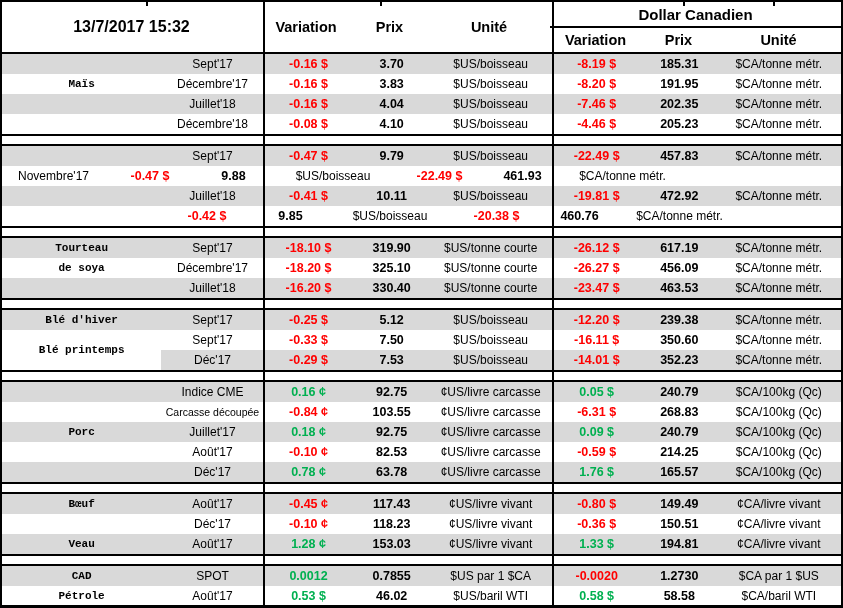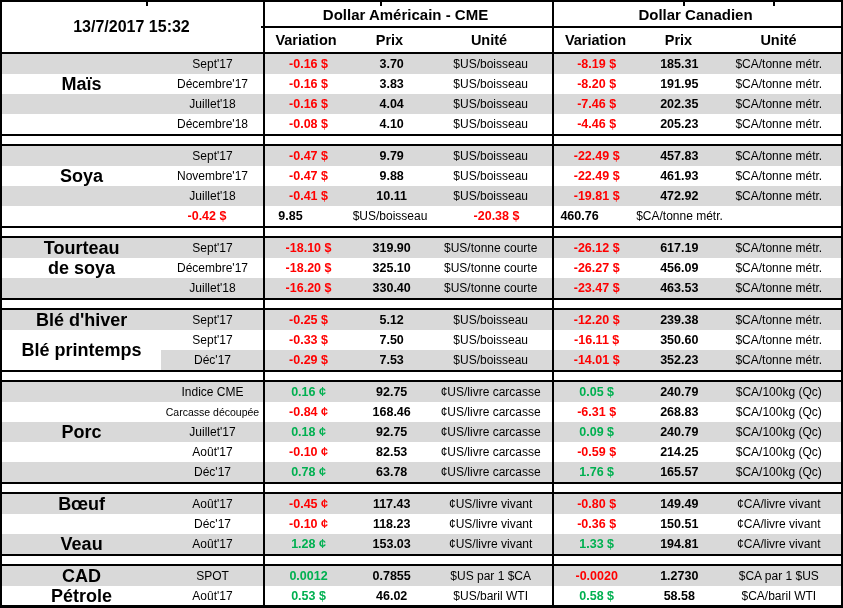--- a/index.html
+++ b/index.html
@@ -27,21 +27,21 @@
   
   .group{background:#fff;}
   .gap{height:12px;box-sizing:border-box;border-top:2px solid #000;border-bottom:2px solid #000;background:#fff;}
   .row{display:flex;height:20px;background:#fff;}
   .row.stripe{background:var(--stripe,#D9D9D9);}
   .cell{height:100%;display:flex;align-items:center;justify-content:center;
         font-size:12.5px;line-height:1;white-space:nowrap;}
   .c-label{width:160px;} .c-month{width:103px;}
   .c-var{width:90px;} .c-prix{width:77px;} .c-unit{width:122px;}
   .c-var2{width:91px;} .c-prix2{width:75px;} .c-unit2{width:125px;}
-  .lbl{font-weight:bold;font-size:18px;}
+  .lbl{font-weight:bold;font-size:11px;font-family:Liberation Mono, monospace;}
   .mon{font-size:12px;}
   .mon.small{font-size:10.5px;justify-content:center;}
   .val{font-weight:bold;}
   .unit{font-size:12px;}
   .neg{color:var(--neg,#FF0000);} .pos{color:var(--pos,#00B050);}
   .c-label.straddle{overflow:visible;z-index:2;}
   .c-label.straddle .inner{transform:translateY(10px);}
   .c-label.whitebg{background:#fff;}
 </style>
 </head>
@@ -52,21 +52,20 @@
   <div class="tick" style="left:378px"></div>
   <div class="tick" style="left:681px"></div>
   <div class="tick" style="left:771px"></div>
   <div class="vline vline-1"></div>
   <div class="vline vline-2"></div>
 
   <div class="hdr">
     <div class="date-cell">13/7/2017 15:32</div>
     <div class="cur-blocks">
       <div class="cur-block us">
-        <div class="cur-title">Dollar Américain - CME</div>
         <div class="subcols">
           <div class="sc sc1">Variation</div>
           <div class="sc sc2">Prix</div>
           <div class="sc sc3">Unité</div>
         </div>
       </div>
       <div class="cur-block ca">
         <div class="cur-title">Dollar Canadien</div>
         <div class="subcols">
           <div class="sc sc1">Variation</div>
@@ -206,23 +205,20 @@
             <span class="inner">-22.49 $</span>
           </div>
           <div class="cell c-prix2 val">
             <span class="inner">457.83</span>
           </div>
           <div class="cell c-unit2 unit">
             <span class="inner">$CA/tonne métr.</span>
           </div>
         </div>
         <div class="row">
-          <div class="cell c-label lbl">
-            <span class="inner">Soya</span>
-          </div>
           <div class="cell c-month mon">
             <span class="inner">Novembre'17</span>
           </div>
           <div class="cell c-var val neg">
             <span class="inner">-0.47 $</span>
           </div>
           <div class="cell c-prix val">
             <span class="inner">9.88</span>
           </div>
           <div class="cell c-unit unit">
@@ -482,21 +478,21 @@
           <div class="cell c-label lbl">
             <span class="inner"></span>
           </div>
           <div class="cell c-month mon small">
             <span class="inner">Carcasse découpée</span>
           </div>
           <div class="cell c-var val neg">
             <span class="inner">-0.84 ¢</span>
           </div>
           <div class="cell c-prix val">
-            <span class="inner">168.46</span>
+            <span class="inner">103.55</span>
           </div>
           <div class="cell c-unit unit">
             <span class="inner">¢US/livre carcasse</span>
           </div>
           <div class="cell c-var2 val neg">
             <span class="inner">-6.31 $</span>
           </div>
           <div class="cell c-prix2 val">
             <span class="inner">268.83</span>
           </div>

